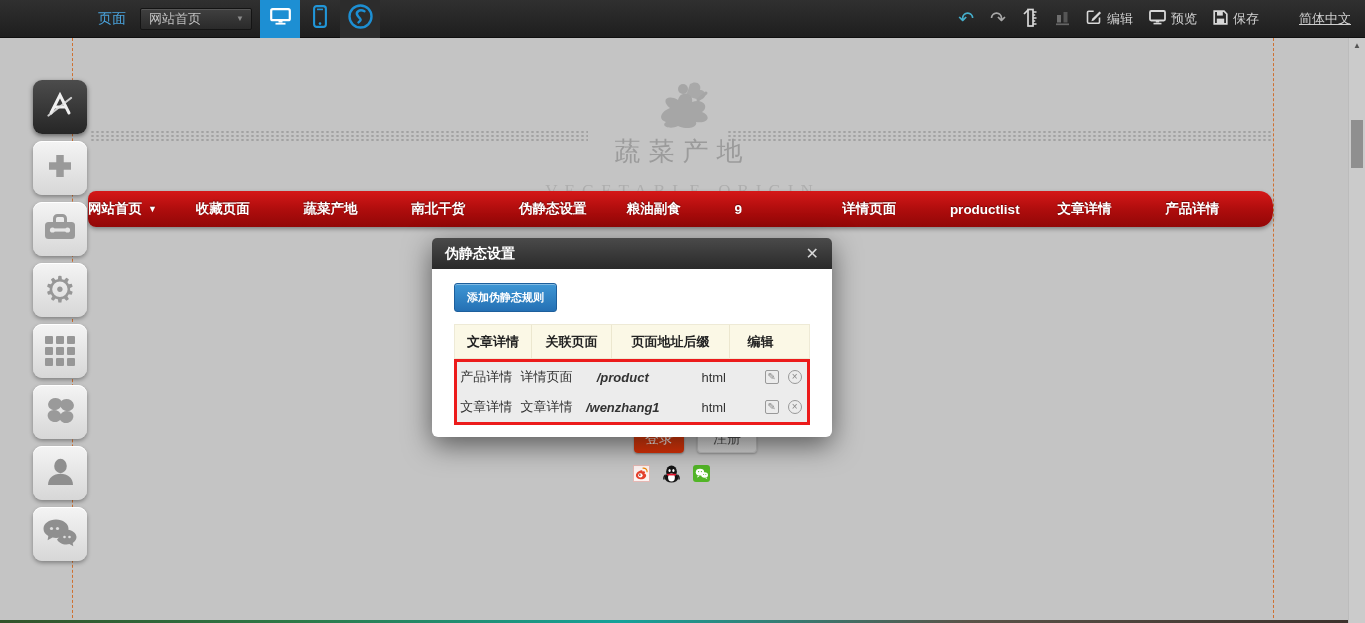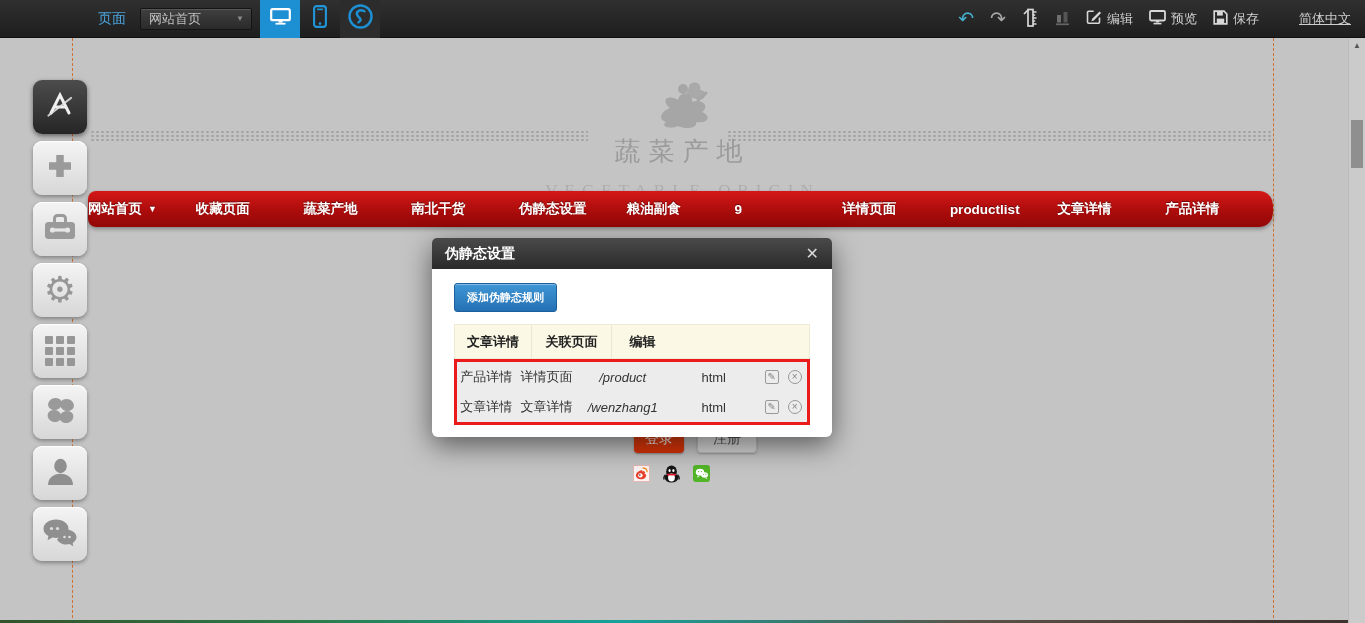--- a/index.html
+++ b/index.html
@@ -78,21 +78,21 @@
            border:1px solid #1d5f9c; border-radius:3px; color:#fff; font-size:11px; font-weight:bold;
            padding:6px 12px; cursor:pointer; box-shadow:inset 0 1px 0 rgba(255,255,255,.35); }
   .ps-table { margin-top:12px; font-size:13px; }
   .thead { display:flex; background:#fbf8e6; border:1px solid #eeead6; }
   .th { padding:8px 0 7px; text-align:center; font-weight:bold; color:#222; }
   .th + .th { border-left:1px solid #ece7cf; }
   .c0{width:76px;} .c1{width:80px;} .c2{width:118px;} .c3{width:118px;} .c4{width:62px;}
   .rows-wrap { border:3px solid #ec1b1b; background:#ececec; }
   .trow { display:flex; align-items:center; height:30px; color:#333; }
   .td { text-align:center; }
-  .td.prefix { font-style:italic; }
+  .td.prefix { font-style:italic;font-weight:bold; }
   .row-actions { display:flex; gap:9px; justify-content:center; align-items:center; }
   .icon-edit { width:14px; height:14px; border:1px solid #999; border-radius:2px; color:#888;
            font-size:10px; display:flex; align-items:center; justify-content:center; cursor:pointer; line-height:1; }
   .icon-del { width:14px; height:14px; border:1px solid #999; border-radius:50%; color:#888;
            font-size:10px; display:flex; align-items:center; justify-content:center; cursor:pointer; line-height:1; }
 
   
   .login-btn { position:absolute; left:634px; top:425px; width:50px; height:28px; z-index:8;
            background:linear-gradient(#ef4914,#d93006); border-radius:4px; color:#fff; font-size:14px;
            display:flex; align-items:center; justify-content:center; cursor:pointer;
@@ -322,20 +322,21 @@
   <div class="modal-header">
     <span class="modal-title">伪静态设置</span>
     <span class="modal-close">✕</span>
   </div>
   <div class="modal-body">
     <span class="add-rule-btn">添加伪静态规则</span>
     <div class="ps-table">
       <div class="thead">
         <span class="th c0">文章详情</span>
         <span class="th c1">关联页面</span>
+        <span class="th c3">页面地址后缀</span>
         <span class="th c4">编辑</span>
       </div>
       <div class="rows-wrap">
         <div class="trow">
           <span class="td c0">产品详情</span>
           <span class="td c1">详情页面</span>
           <span class="td c2 prefix">/product</span>
           <span class="td c3">html</span>
           <span class="td c4 row-actions">
             <span class="icon-edit">✎</span>

